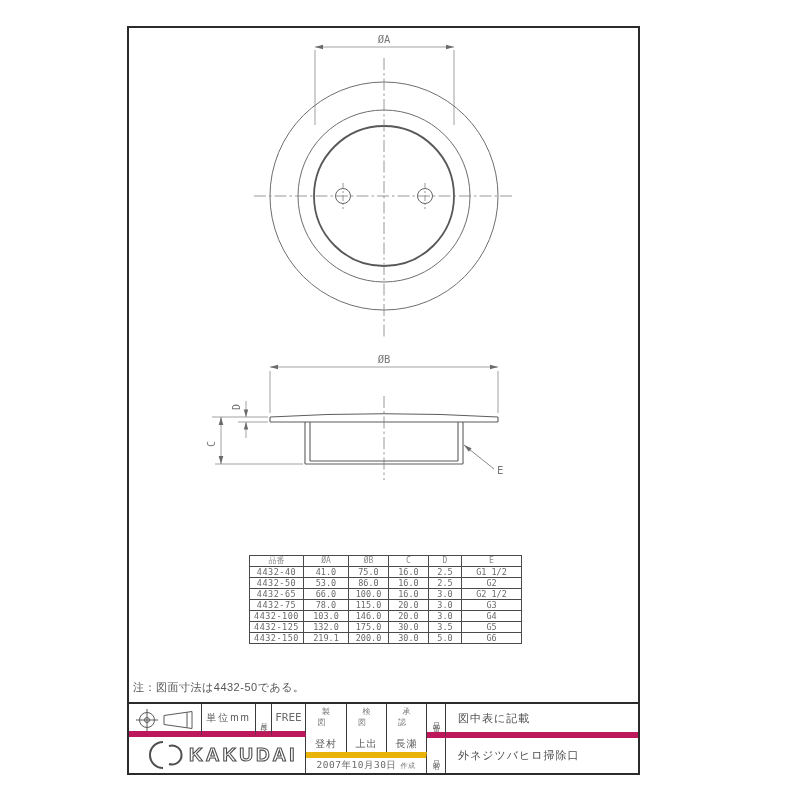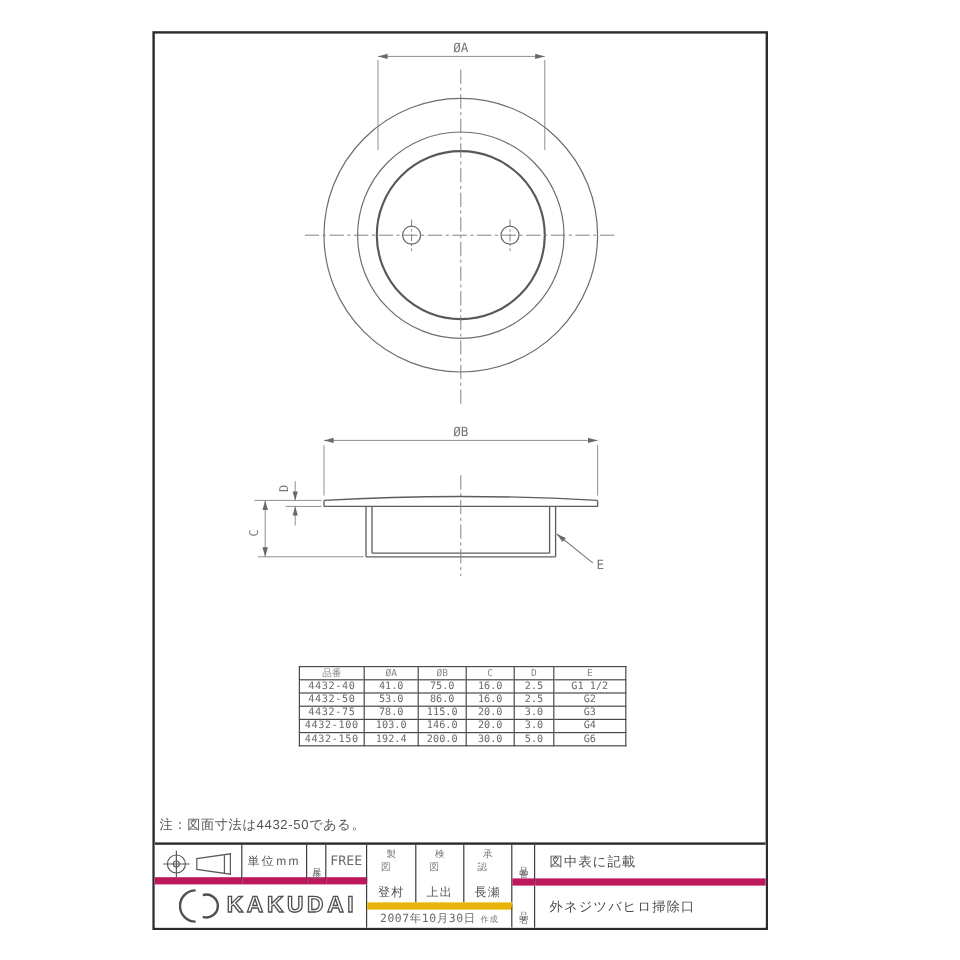--- a/index.html
+++ b/index.html
@@ -142,38 +142,54 @@
           </tr>
           <tr>
             <td>4432-50</td>
             <td>53.0</td>
             <td>86.0</td>
             <td>16.0</td>
             <td>2.5</td>
             <td>G2</td>
           </tr>
           <tr>
+            <td>4432-65</td>
+            <td>66.0</td>
+            <td>100.0</td>
+            <td>16.0</td>
+            <td>3.0</td>
+            <td>G2 1/2</td>
+          </tr>
+          <tr>
             <td>4432-75</td>
             <td>78.0</td>
             <td>115.0</td>
             <td>20.0</td>
             <td>3.0</td>
             <td>G3</td>
           </tr>
           <tr>
             <td>4432-100</td>
             <td>103.0</td>
             <td>146.0</td>
             <td>20.0</td>
             <td>3.0</td>
             <td>G4</td>
           </tr>
           <tr>
+            <td>4432-125</td>
+            <td>132.0</td>
+            <td>175.0</td>
+            <td>30.0</td>
+            <td>3.5</td>
+            <td>G5</td>
+          </tr>
+          <tr>
             <td>4432-150</td>
-            <td>192.4</td>
+            <td>219.1</td>
             <td>200.0</td>
             <td>30.0</td>
             <td>5.0</td>
             <td>G6</td>
           </tr>
         </tbody>
     </table>
   </div>
 
   <div class="note">注：図面寸法は4432-50である。</div>

